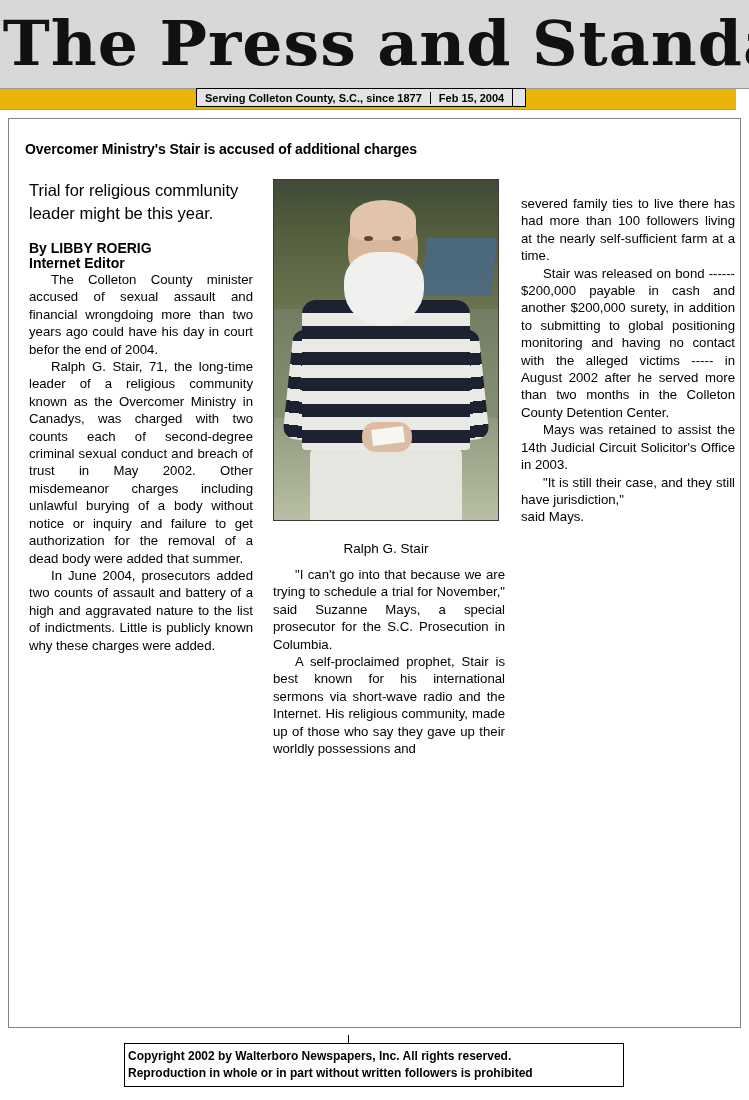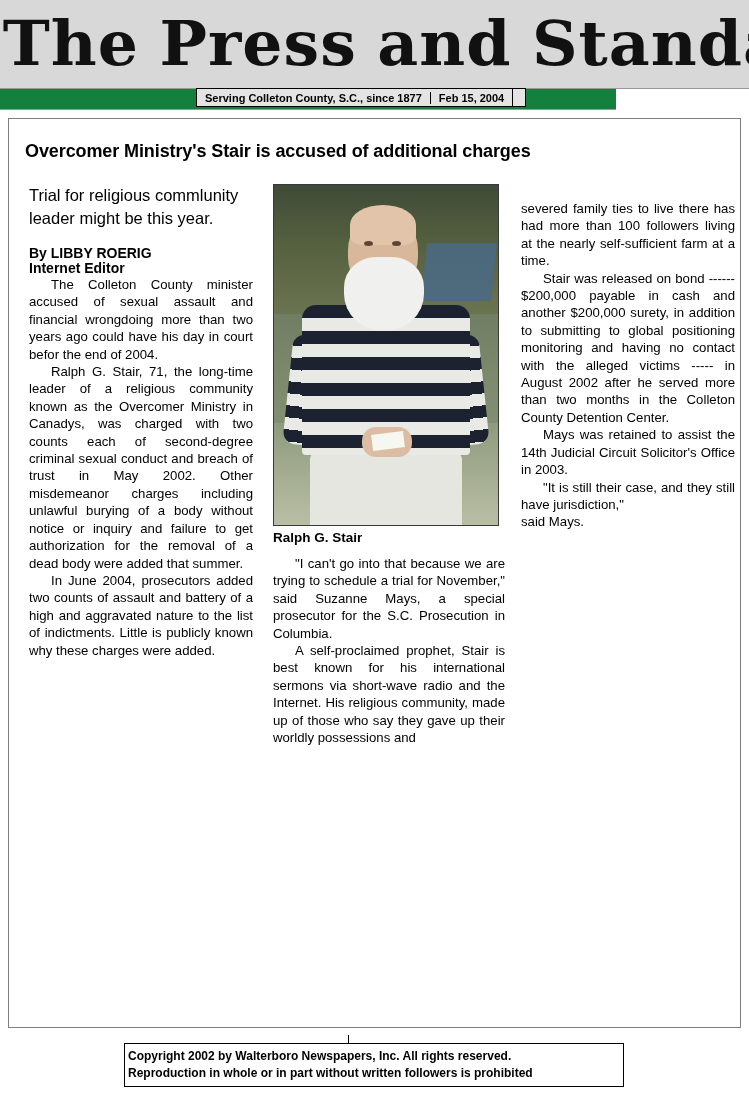--- a/index.html
+++ b/index.html
@@ -42,23 +42,23 @@
     transform: scaleX(1.02);
   }
   .masthead-title .word {
     display: inline-block;
     margin: 0 10px;
   }
 
   
   .servingbar {
     position: relative;
-    width: 616px;
+    width: 736px;
     height: 20px;
-    background: #15803d;
+    background: #eab308;
     border-bottom: 1px solid #9a9a9a;
   }
   .serving-box {
     position: absolute;
     left: 196px;
     top: -1px;
     height: 17px;
     border: 1px solid #000;
     background: #e4e4e4;
     display: flex;
@@ -89,21 +89,21 @@
     top: 118px;
     width: 733px;
     height: 910px;
     border: 1px solid #808080;
     background: #ffffff;
     box-sizing: border-box;
   }
 
   .headline {
     margin: 22px 16px 0 16px;
-    font-size: 18px;
+    font-size: 14px;
     font-weight: bold;
     font-family: "Liberation Sans", sans-serif;
     letter-spacing: -0.1px;
     color: #000;
   }
 
   .columns {
     position: relative;
     margin: 22px 12px 0 12px;
   }
@@ -237,23 +237,24 @@
     transform: rotate(-7deg);
   }
   .photo .shorts {
     position: absolute;
     left: 36px; top: 268px; width: 152px; height: 72px;
     background: #e6e6e0;
     border-radius: 6px 6px 0 0;
   }
   .caption {
     width: 226px;
+    text-align: center;
     font-size: 13.5px;
-    font-weight: bold;
-    margin-top: 4px;
+    font-weight: normal;
+    margin-top: 20px;
   }
   .col2 .col-text {
     width: 232px;
     margin-top: 10px;
   }
 
   
   .col3 {
     position: absolute;
     left: 500px;

